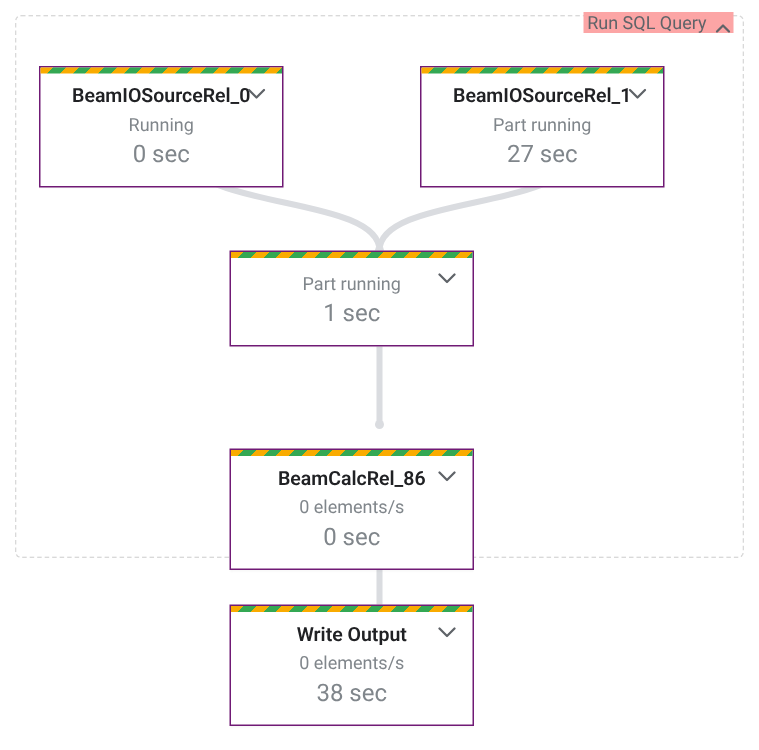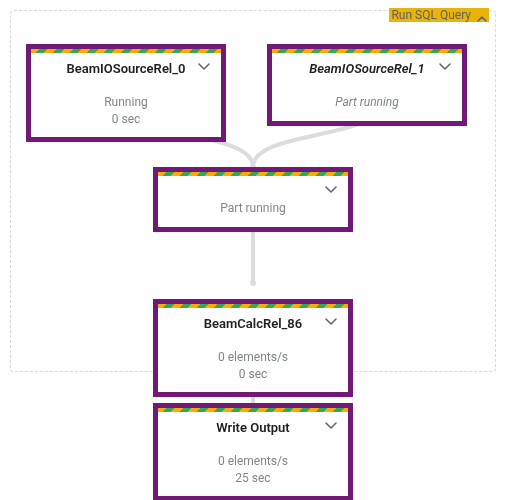--- a/index.html
+++ b/index.html
@@ -25,28 +25,28 @@
     border-radius: 4px;
   }
   .group-header {
     position: absolute;
     top: -3px; right: 6px;
     display: flex;
     align-items: flex-end;
     gap: 6px;
     font-size: 12px;
     color: #5f6368;
-    background: #eab308;
+    background: #fca5a5;
     padding: 0 2px;
     cursor: pointer;
   }
   .node {
     position: absolute;
-    width: 200px;
-    border: 5px solid #701a75;
+    width: 163px;
+    border: 1px solid #701a75;
     background: #fff;
     box-shadow: 0 1px 1px rgba(0,0,0,0.03);
   }
   .node .stripe {
     height: 4px;
     background: repeating-linear-gradient(
       135deg,
       #f9ab00 0, #f9ab00 6px,
       #34a853 6px, #34a853 12px
     );
@@ -59,43 +59,43 @@
   .node .title {
     font-size: 13px;
     font-weight: 600;
     color: #202124;
     line-height: 1.3;
   }
   .node .status {
     font-size: 12px;
     color: #80868b;
     line-height: 1.4;
-    margin-top: 16px;
+    margin-top: 1px;
   }
   .node .meta {
-    font-size: 12px;
+    font-size: 16px;
     color: #80868b;
     line-height: 1.4;
   }
   .node .chevron {
     position: absolute;
     top: 6px;
     right: 8px;
     width: 18px; height: 14px;
     display: flex;
     align-items: center;
     justify-content: center;
     cursor: pointer;
   }
   .node .chevron svg { display: block; }
   .caret svg { display: block; }
 
   
   .n0 { left: 26px;  top: 44px; }
-  .n1 { left: 267px; top: 44px; font-style: italic; }
+  .n1 { left: 280px; top: 44px; }
   .n2 { left: 153px; top: 167px; }
   .n3 { left: 153px; top: 299px; }
   .n4 { left: 153px; top: 403px; }
 </style>
 </head>
 <body>
 
 <svg class="edges">
   <g stroke="#dadce0" stroke-width="4" fill="none" stroke-linecap="round">
 
@@ -143,32 +143,34 @@
 <div class="node n1">
   <div class="stripe"></div>
   <div class="body">
     <span class="chevron">
       <svg width="12" height="7" viewBox="0 0 12 7">
           <path d="M1 1 L6 6 L11 1" stroke="#5f6368" stroke-width="1.5" fill="none" stroke-linecap="round" stroke-linejoin="round"></path>
         </svg>
     </span>
     <div class="title">BeamIOSourceRel_1</div>
     <div class="status">Part running</div>
+    <div class="meta">27 sec</div>
   </div>
 </div>
 
 <div class="node n2">
   <div class="stripe"></div>
   <div class="body">
     <span class="chevron">
       <svg width="12" height="7" viewBox="0 0 12 7">
           <path d="M1 1 L6 6 L11 1" stroke="#5f6368" stroke-width="1.5" fill="none" stroke-linecap="round" stroke-linejoin="round"></path>
         </svg>
     </span>
     <div class="status">Part running</div>
+    <div class="meta">1 sec</div>
   </div>
 </div>
 
 <div class="node n3">
   <div class="stripe"></div>
   <div class="body">
     <span class="chevron">
       <svg width="12" height="7" viewBox="0 0 12 7">
           <path d="M1 1 L6 6 L11 1" stroke="#5f6368" stroke-width="1.5" fill="none" stroke-linecap="round" stroke-linejoin="round"></path>
         </svg>
@@ -182,15 +184,15 @@
 <div class="node n4">
   <div class="stripe"></div>
   <div class="body">
     <span class="chevron">
       <svg width="12" height="7" viewBox="0 0 12 7">
           <path d="M1 1 L6 6 L11 1" stroke="#5f6368" stroke-width="1.5" fill="none" stroke-linecap="round" stroke-linejoin="round"></path>
         </svg>
     </span>
     <div class="title">Write Output</div>
     <div class="status">0 elements/s</div>
-    <div class="meta">25 sec</div>
+    <div class="meta">38 sec</div>
   </div>
 </div>
 
 </body></html>

